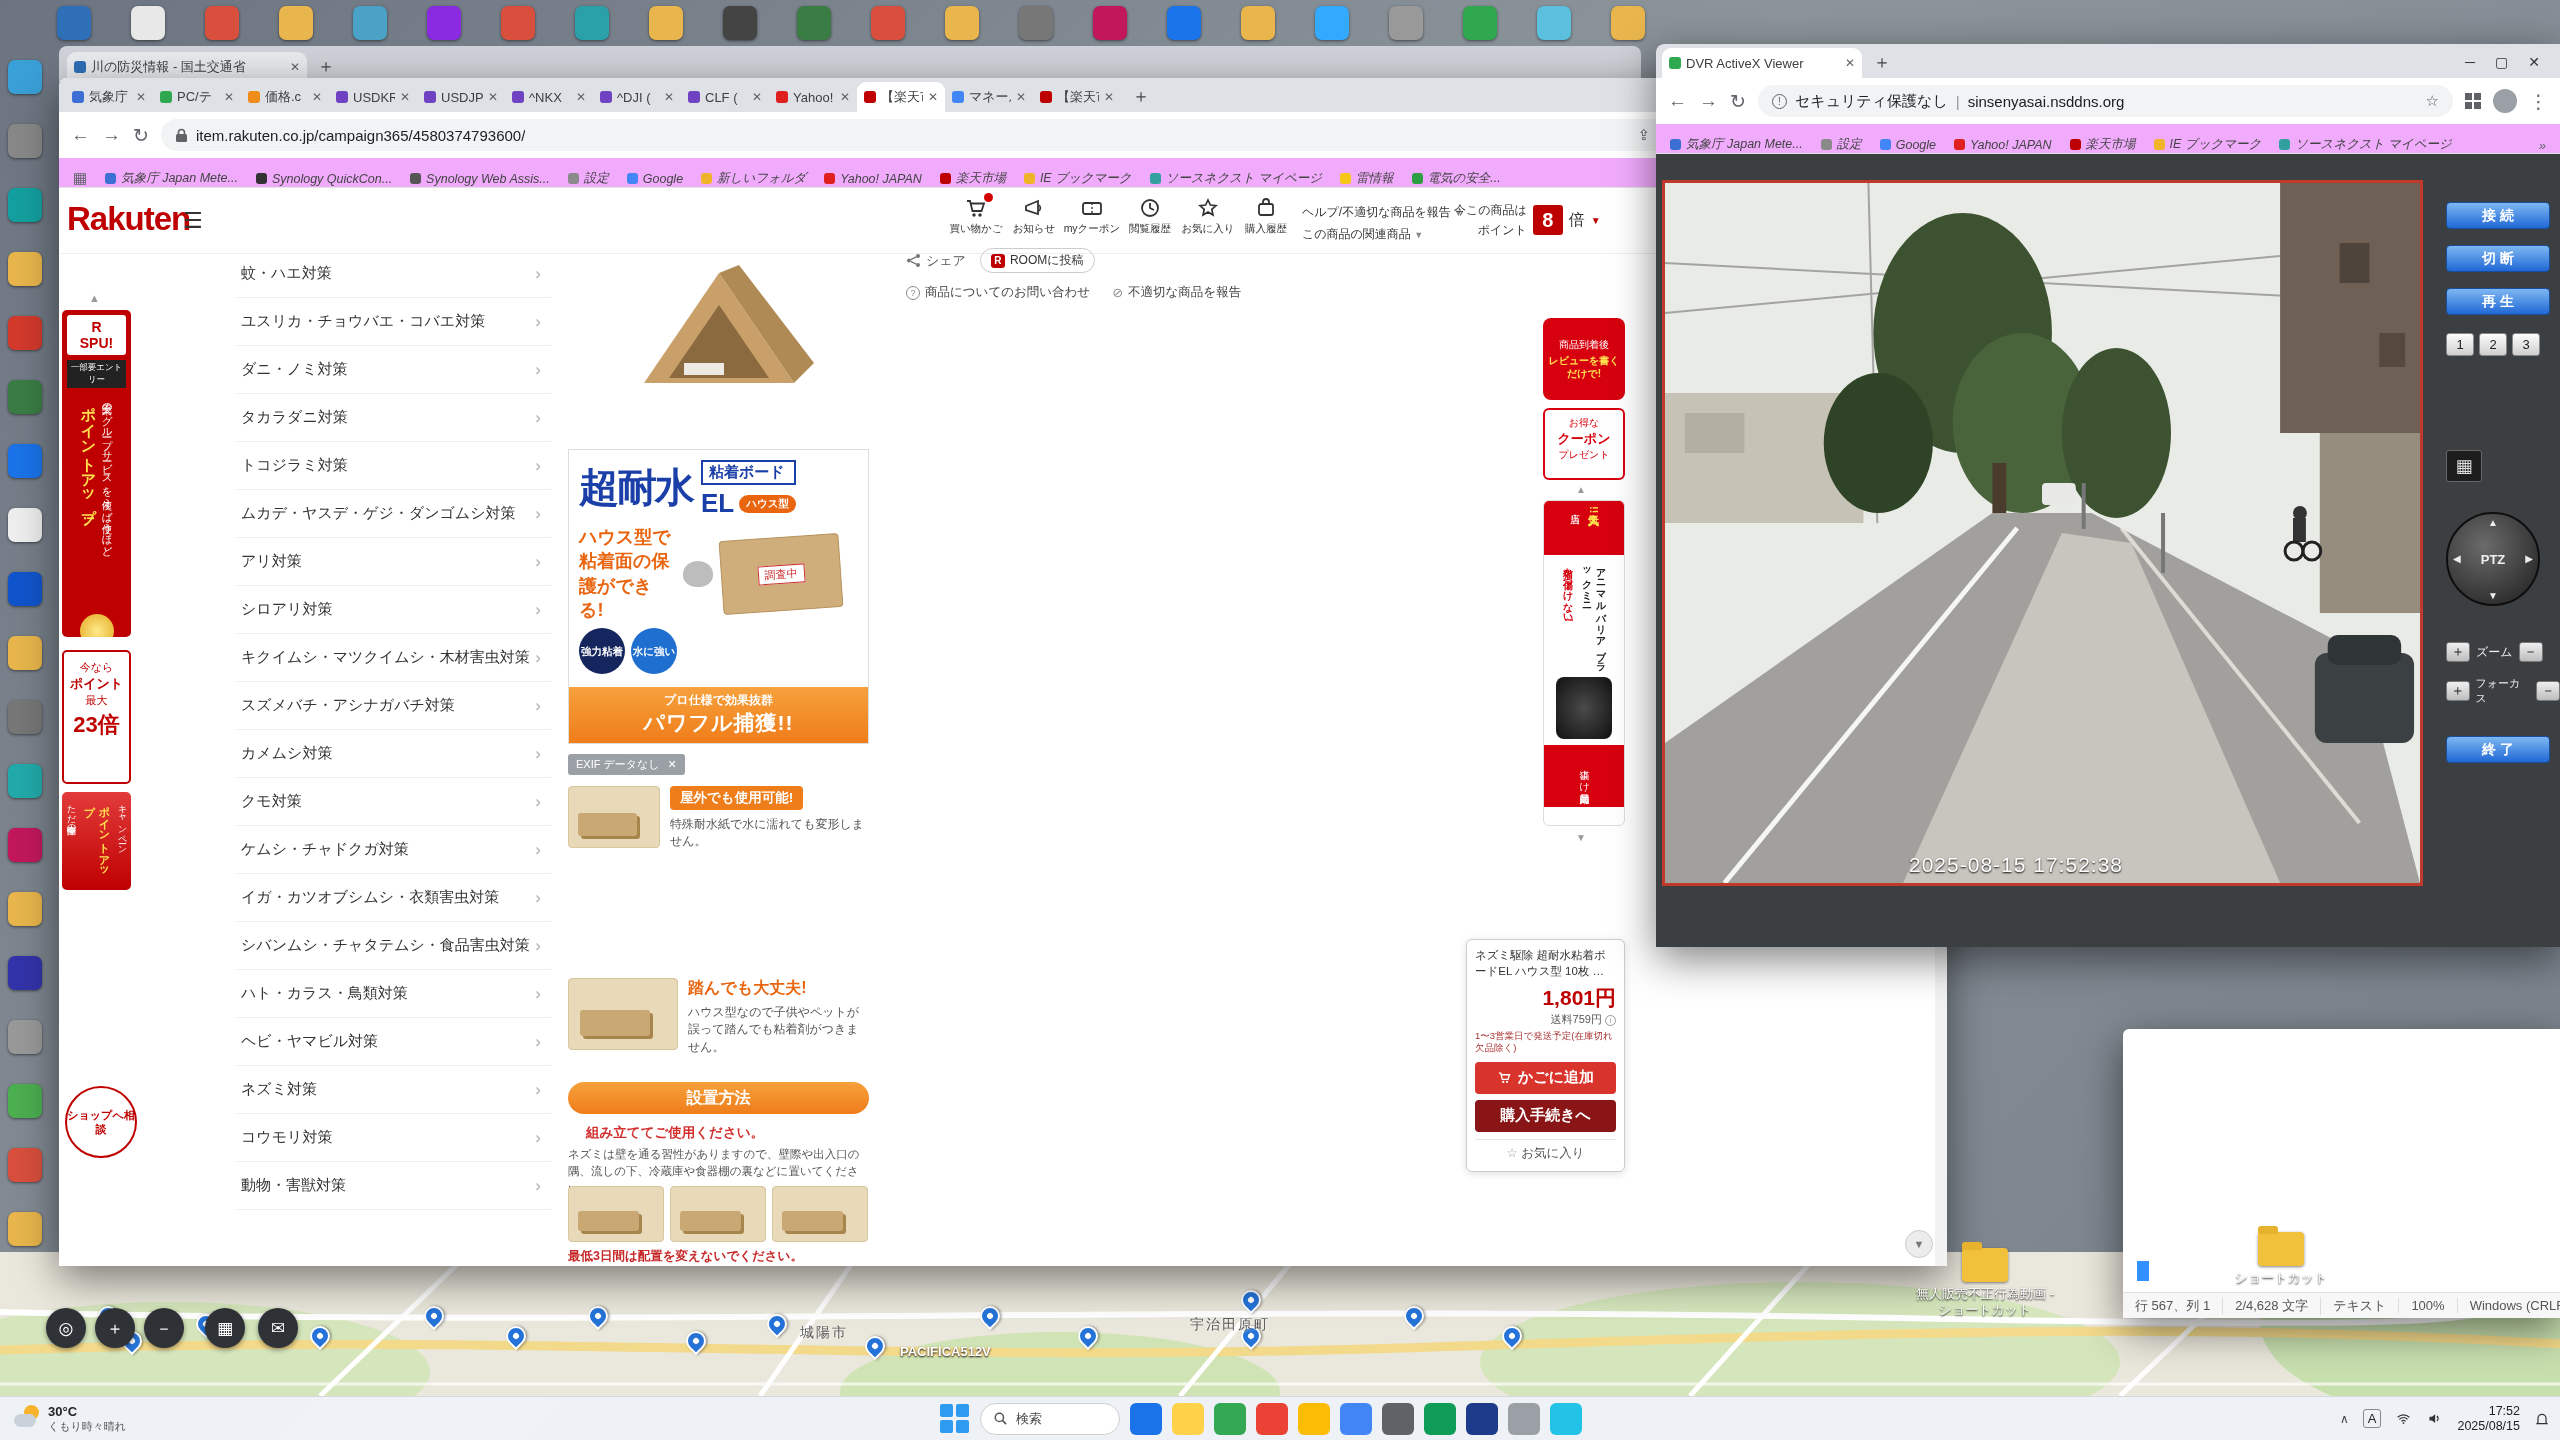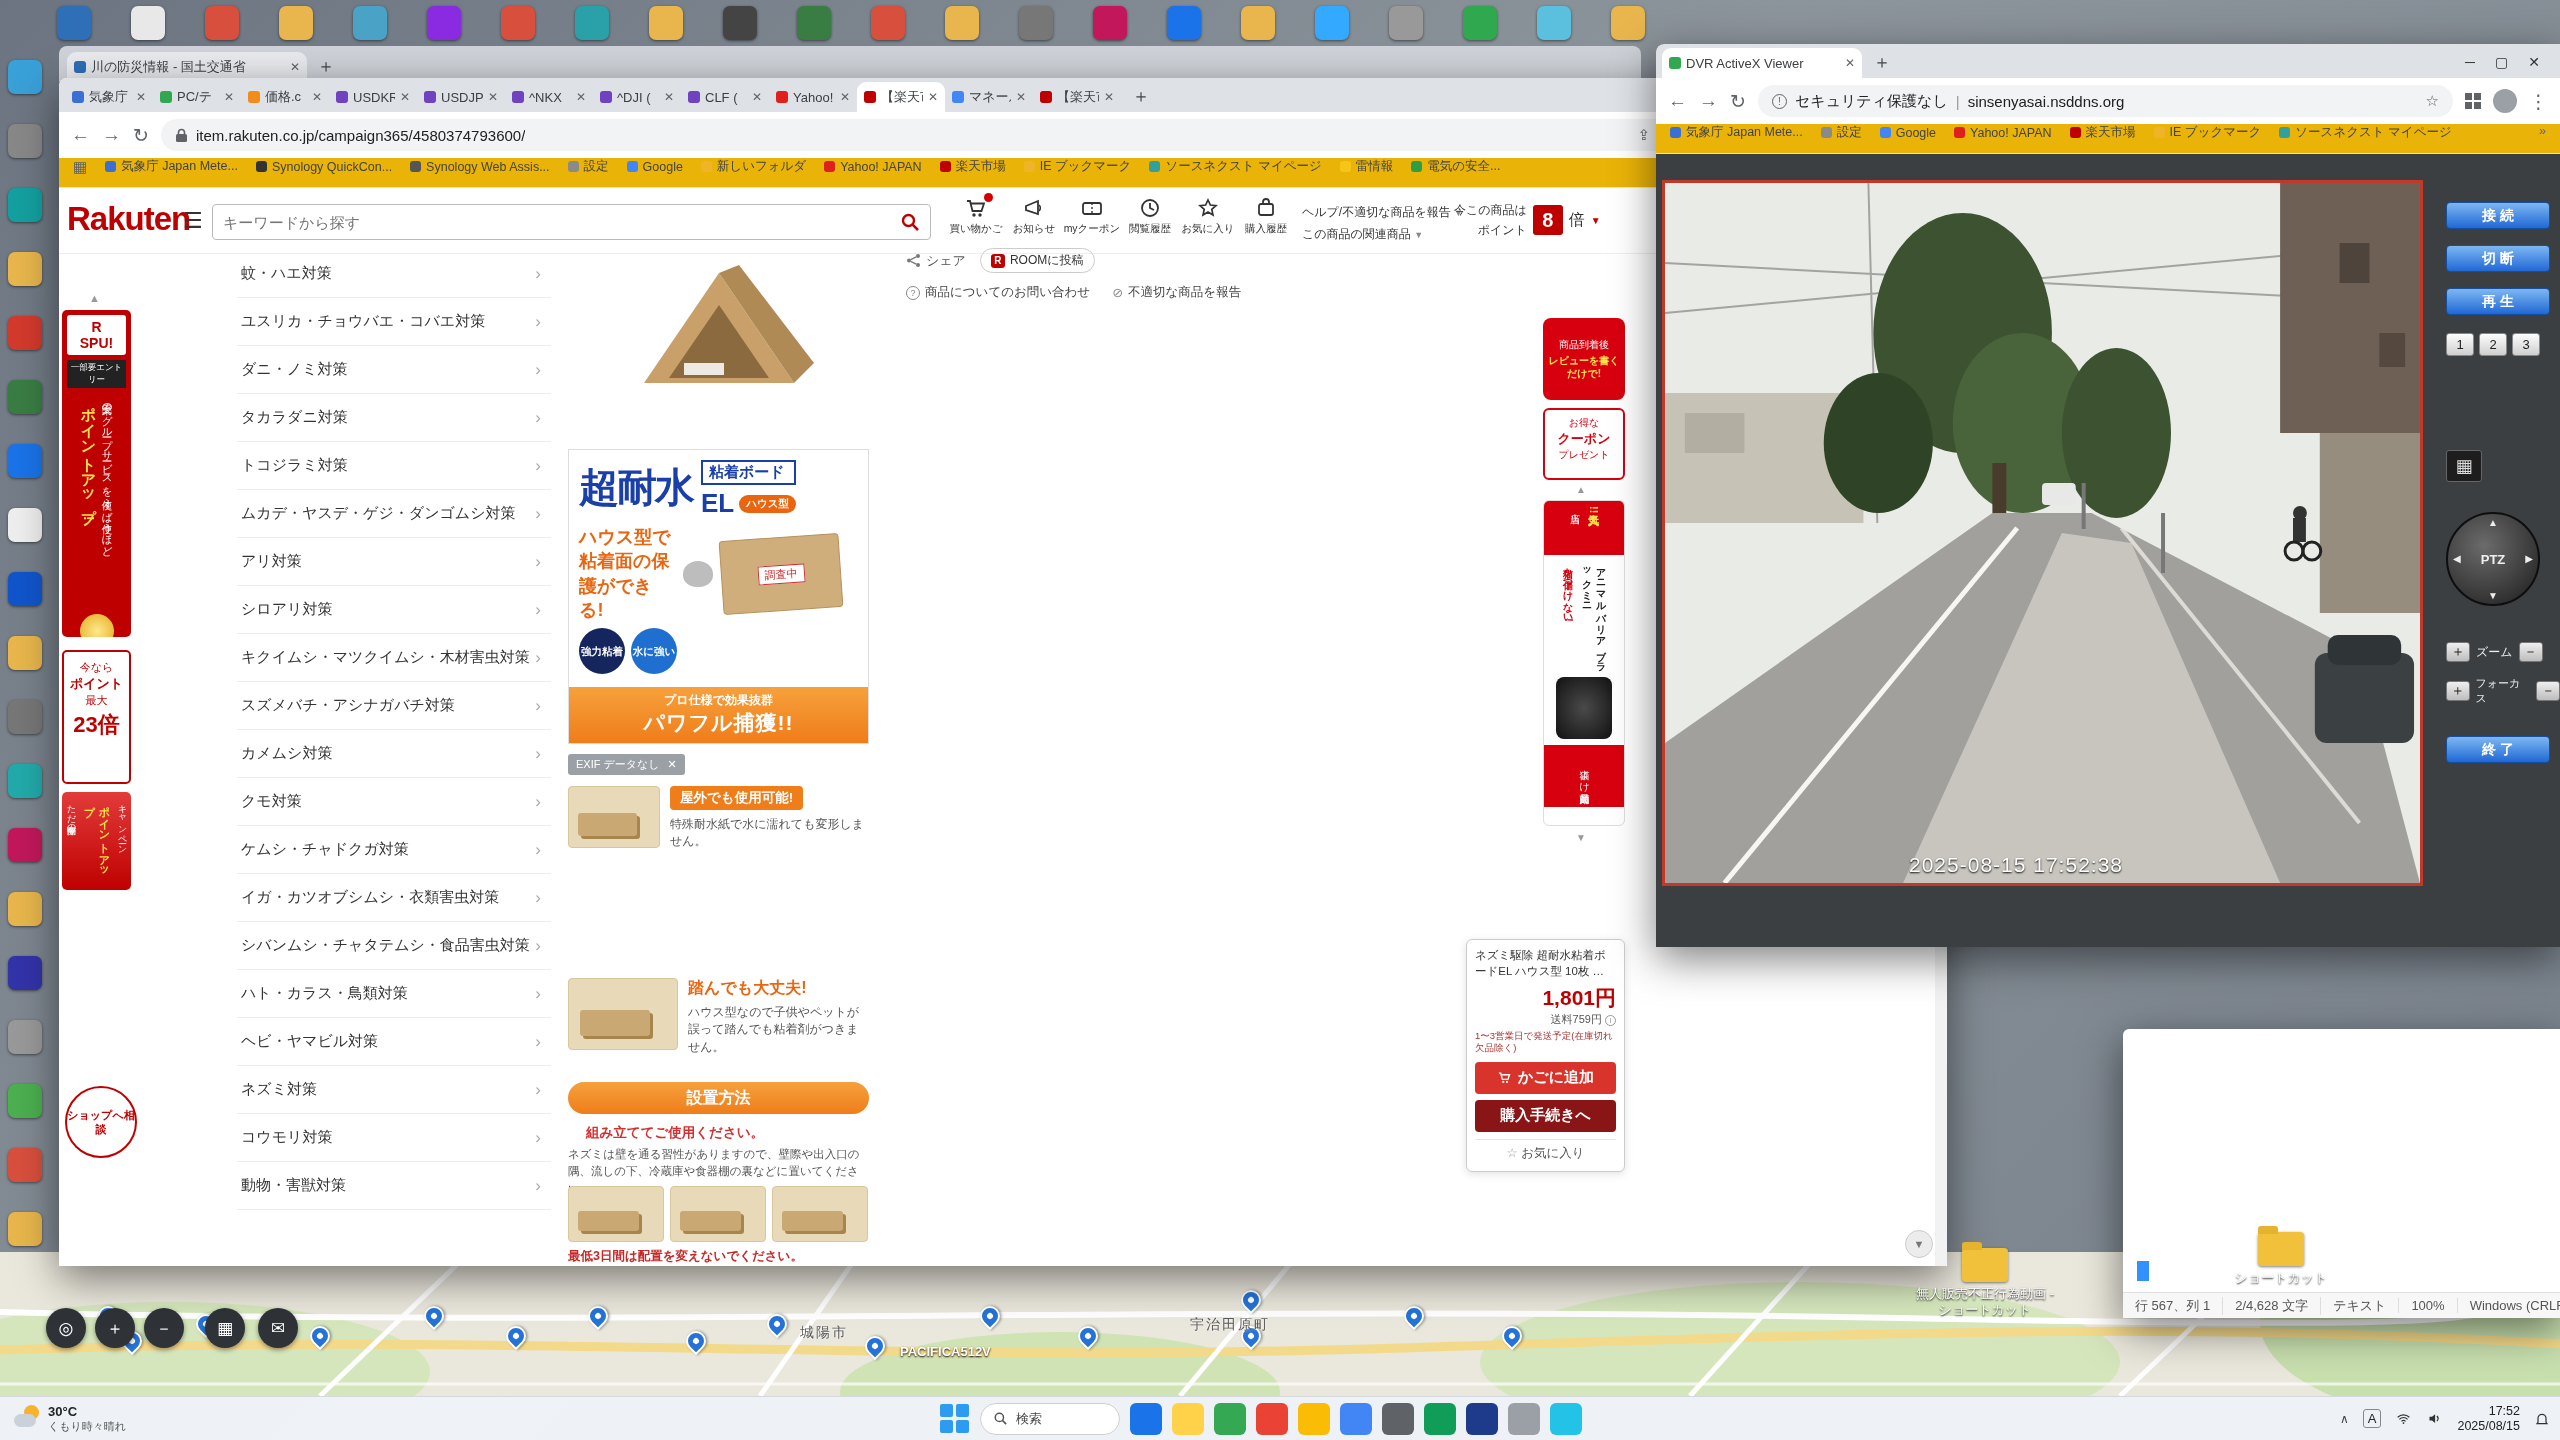--- a/index.html
+++ b/index.html
@@ -24,21 +24,21 @@
   .tab.active { background:#fff; }
   .fav { width:12px; height:12px; border-radius:3px; flex:0 0 auto; background:#888; }
   .tlabel { white-space:nowrap; overflow:hidden; flex:1; }
   .tx { color:#5f6368; font-size:12px; }
   .newtab { font-size:18px; color:#444; padding:0 10px 4px; }
   .winbtns { margin-left:auto; display:flex; gap:20px; align-items:center; padding:0 14px 8px; color:#333; font-size:14px; }
   .navbar { height:46px; background:#fff; display:flex; align-items:center; gap:12px; padding:0 12px; }
   .navico { color:#5f6368; font-size:19px; }
   .addr { flex:1; height:32px; background:#f1f3f4; border-radius:16px; display:flex; align-items:center; gap:8px; padding:0 14px; font-size:15px; color:#202124; min-width:0; }
   .addr .url { white-space:nowrap; overflow:hidden; }
-  .bookbar { height:30px; background:#eab308; border-bottom:1px solid #e4e4e4; display:flex; align-items:flex-start; gap:18px; padding:0 14px; font-size:12.5px; color:#444; overflow:hidden; }
+  .bookbar { height:30px; background:#f0abfc; border-bottom:1px solid #e4e4e4; display:flex; align-items:flex-end; gap:18px; padding:0 14px; font-size:12.5px; color:#444; overflow:hidden;font-style:italic; }
   .bm { display:flex; align-items:center; gap:5px; white-space:nowrap; }
   .bm .fav { width:11px; height:11px; }
   .greenbtn { background:#188038; color:#fff; font-size:13px; border-radius:15px; padding:6px 12px; white-space:nowrap; }
   .avatar { width:24px; height:24px; border-radius:50%; background:#9aa0a6; }
   .puzzle { width:16px; height:16px; background:
      linear-gradient(#5f6368,#5f6368) 0 0/7px 7px no-repeat,
      linear-gradient(#5f6368,#5f6368) 9px 0/7px 7px no-repeat,
      linear-gradient(#5f6368,#5f6368) 0 9px/7px 7px no-repeat,
      linear-gradient(#5f6368,#5f6368) 9px 9px/7px 7px no-repeat; }
   .rk-logo { font-size:33px; font-weight:bold; color:#bf0000; letter-spacing:-1px; }
@@ -340,27 +340,20 @@
       </div>
       </div>
     <span style="margin-left:auto;color:#5f6368;">»</span>
   </div>
 
   <div style="position:relative;height:1078px;background:#fff;overflow:hidden;">
 
     <div class="abs" style="left:0;top:0;width:100%;height:66px;border-bottom:1px solid #eee;">
       <div class="abs rk-logo" style="left:8px;top:12px;">Rakuten</div>
       <div class="abs" style="left:124px;top:20px;font-size:22px;color:#333;">☰</div>
-      <div class="rk-search">
-        <input placeholder="キーワードから探す" style="">
-        <svg width="20" height="20" viewBox="0 0 20 20">
-            <circle cx="8.5" cy="8.5" r="5.5" fill="none" stroke="#bf0000" stroke-width="2.4"></circle>
-            <path d="M12.6 12.6 L18 18" stroke="#bf0000" stroke-width="2.6"></path>
-          </svg>
-      </div>
 
       <div class="abs" style="left:888px;top:8px;display:flex;">
         <div class="hicon">
           <svg width="24" height="24" viewBox="0 0 24 24">
               <path d="M3 5h3l2.5 10h9l2.5-7.5H7" fill="none" stroke="#333" stroke-width="1.8"></path>
               <circle cx="10" cy="19" r="1.7" fill="#333"></circle>
               <circle cx="16" cy="19" r="1.7" fill="#333"></circle>
             </svg>
           <span class="badge"></span>
           <span>買い物かご</span>

